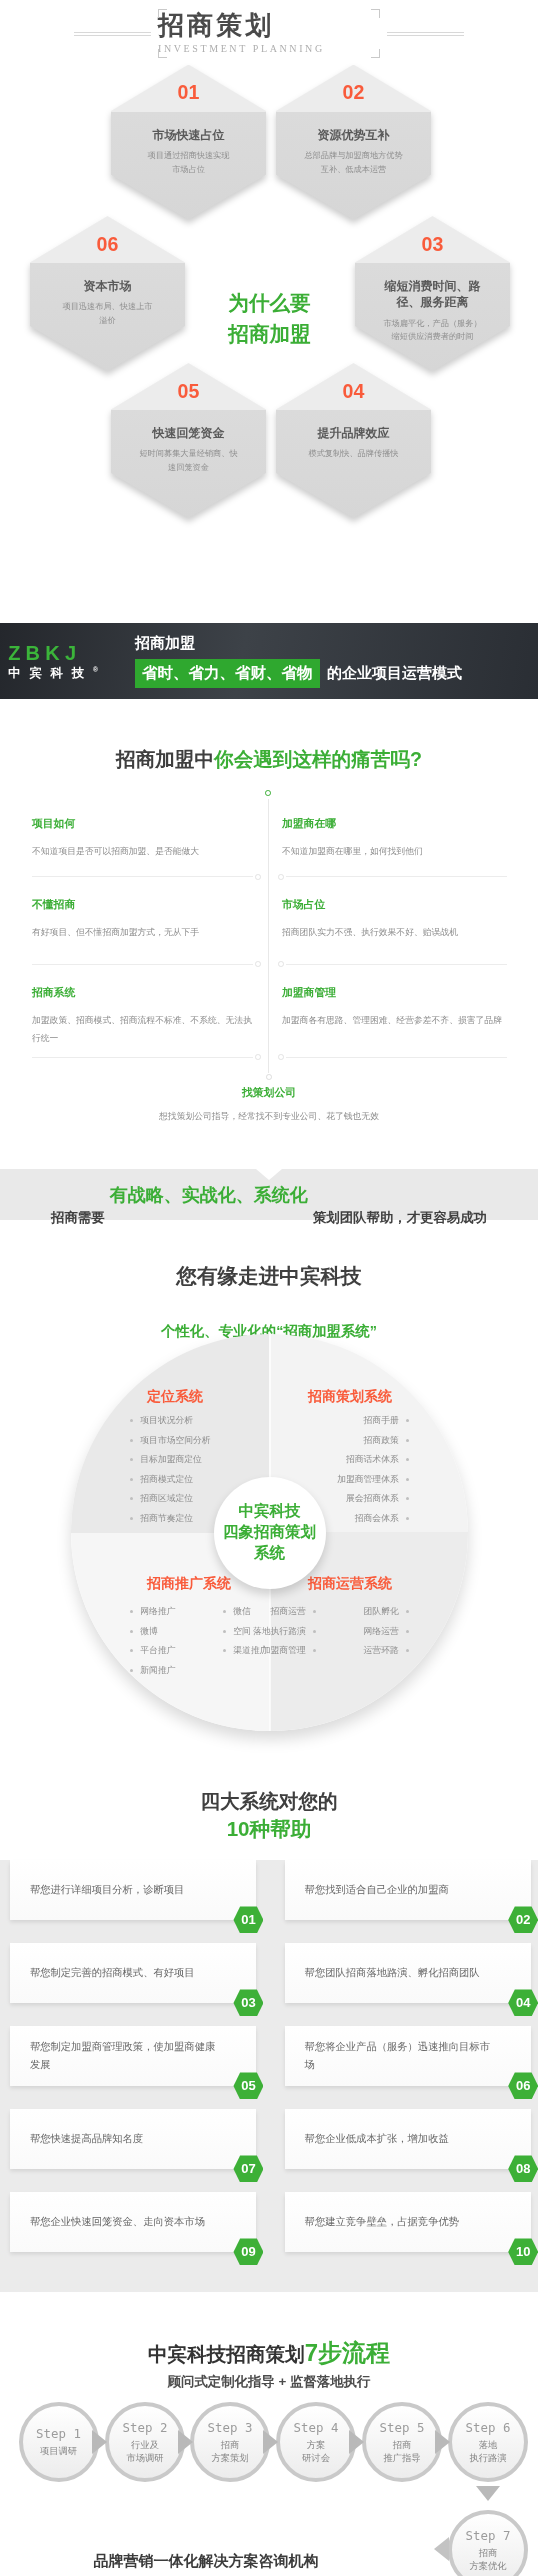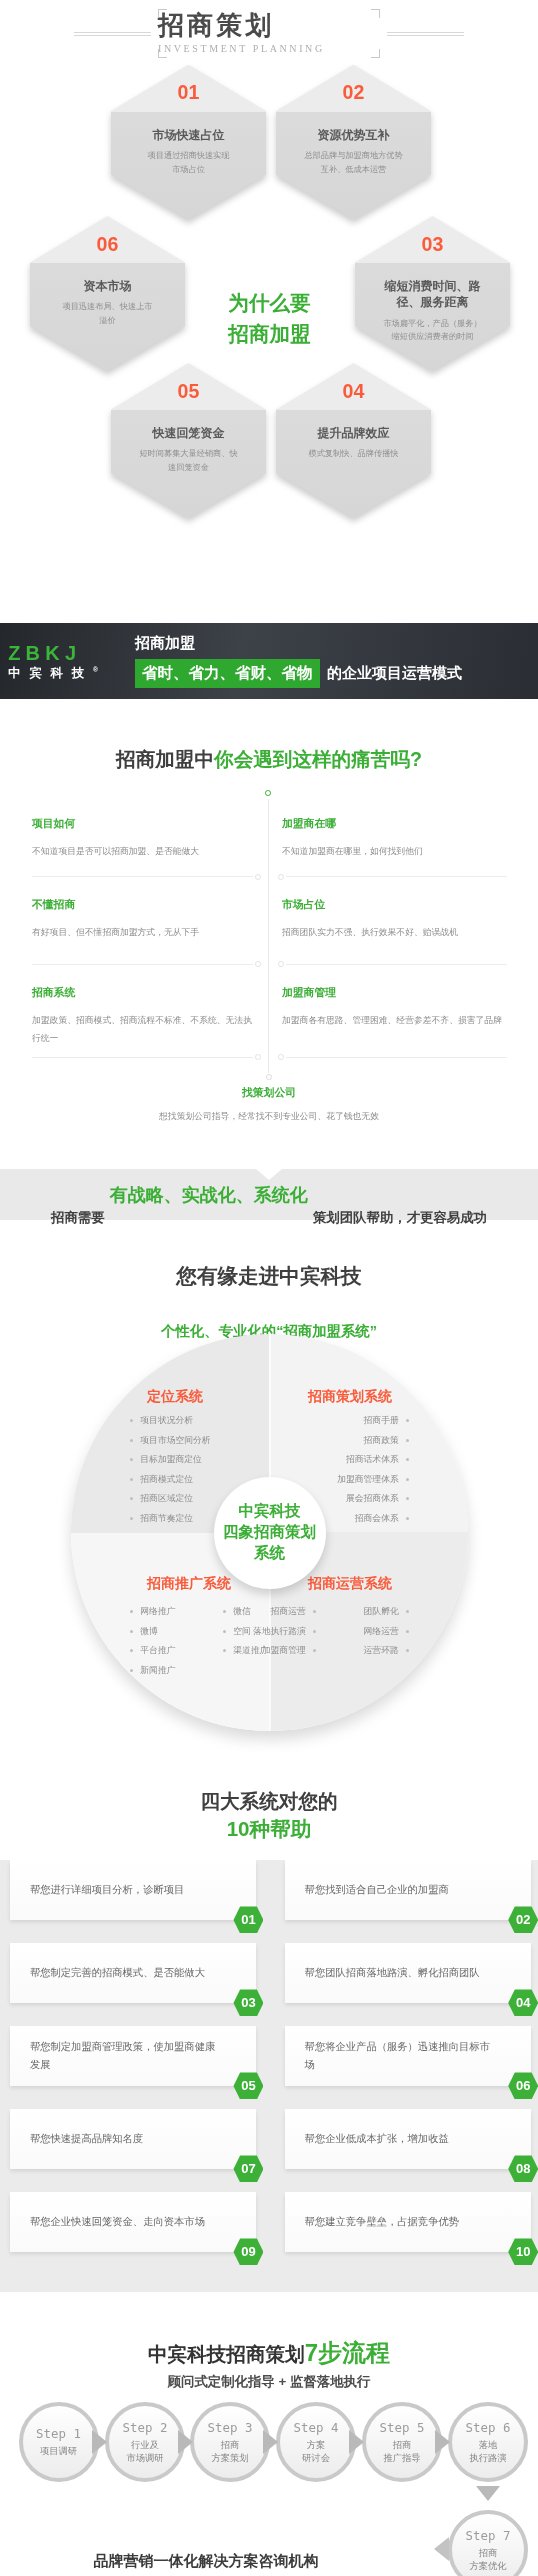--- a/index.html
+++ b/index.html
@@ -335,21 +335,21 @@
     <div class="help-grey">
       <div class="hcard" style="left:10.3px;top:0">
         <span>帮您进行详细项目分析，诊断项目</span>
         <div class="hbadge">01</div>
       </div>
       <div class="hcard" style="left:285px;top:0">
         <span>帮您找到适合自己企业的加盟商</span>
         <div class="hbadge">02</div>
       </div>
       <div class="hcard" style="left:10.3px;top:83px">
-        <span>帮您制定完善的招商模式、是否能做大</span>
+        <span>帮您制定完善的招商模式、有好项目</span>
         <div class="hbadge">03</div>
       </div>
       <div class="hcard" style="left:285px;top:83px">
         <span>帮您团队招商落地路演、孵化招商团队</span>
         <div class="hbadge">04</div>
       </div>
       <div class="hcard" style="left:10.3px;top:166px">
         <span>帮您制定加盟商管理政策，使加盟商健康发展</span>
         <div class="hbadge">05</div>
       </div>

